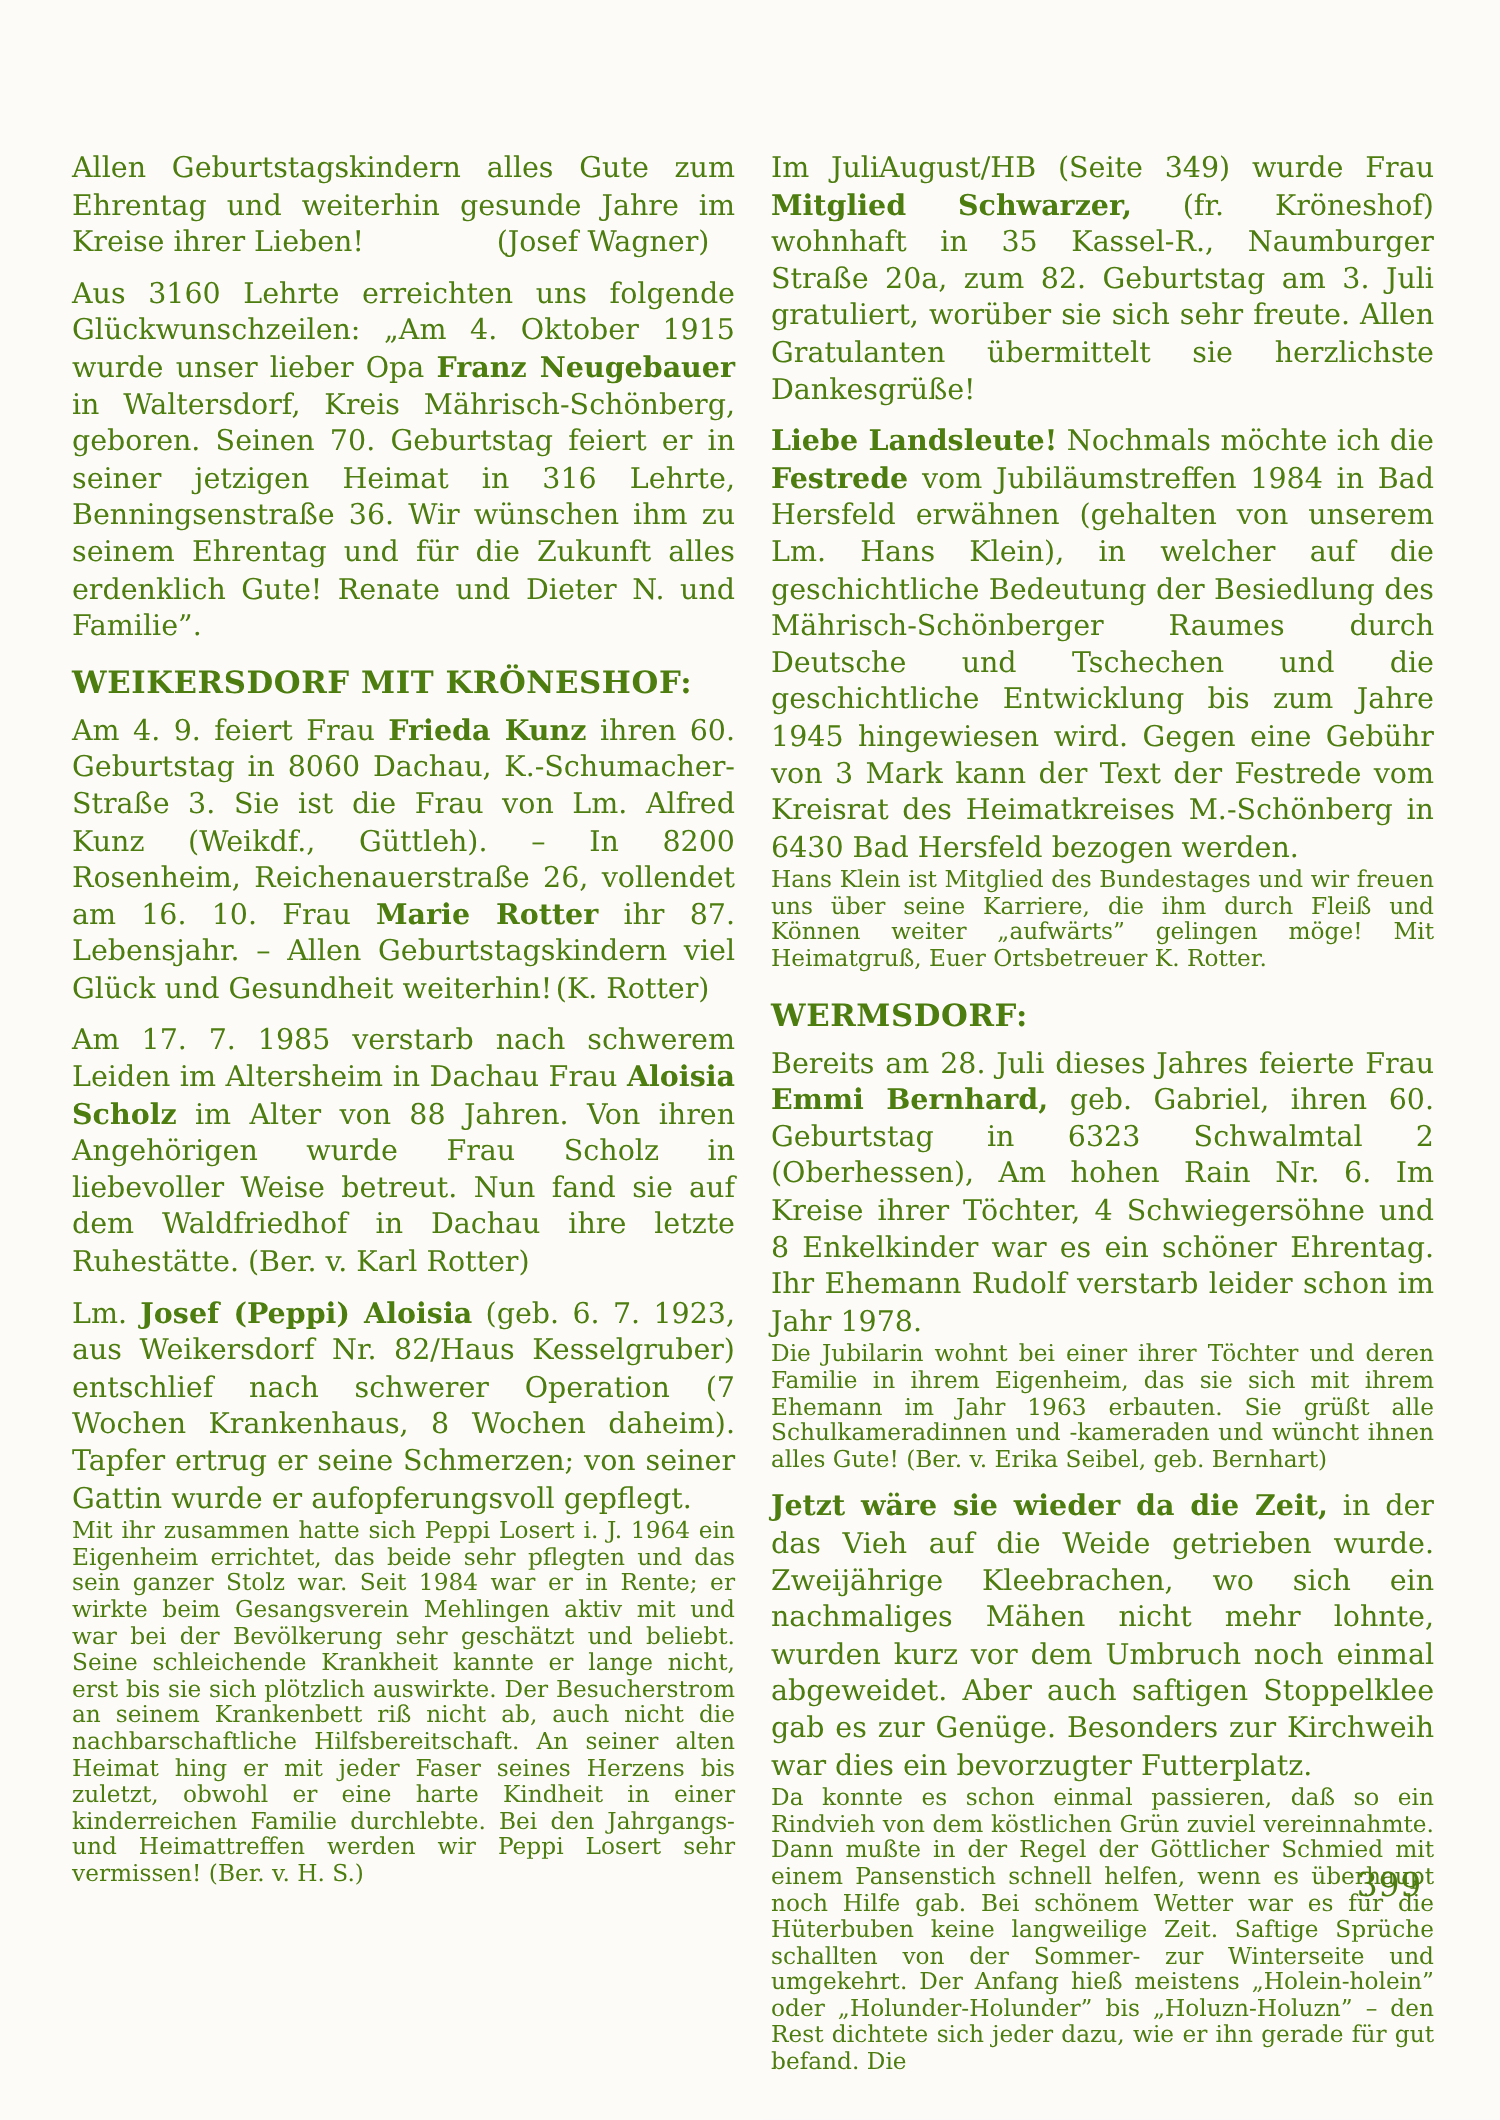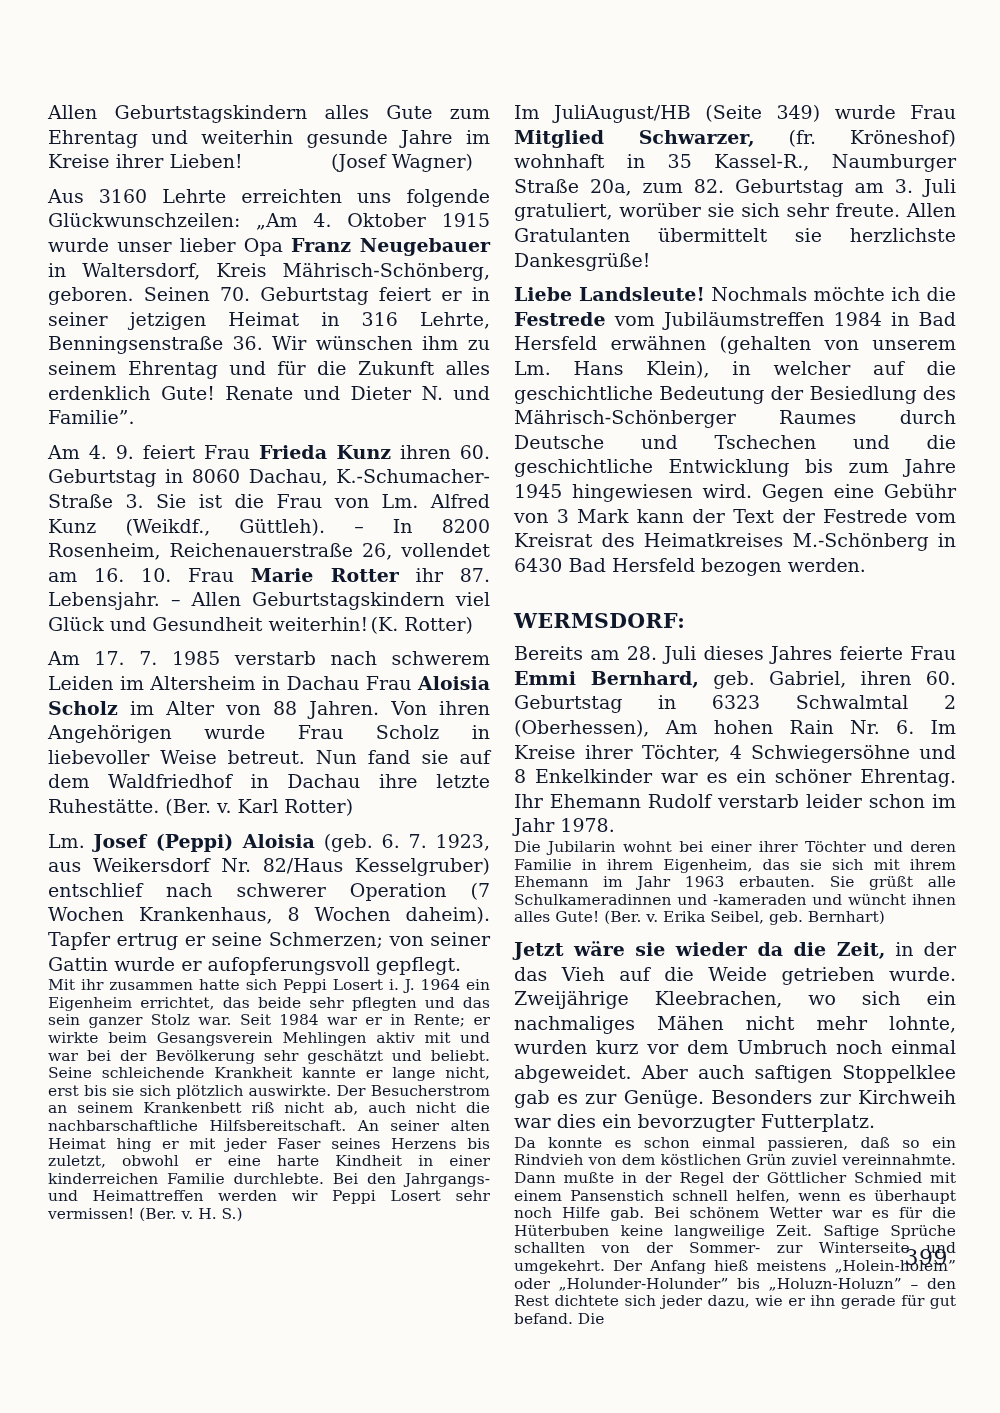--- a/index.html
+++ b/index.html
@@ -2,21 +2,21 @@
 <html lang="de"><head>
 <meta charset="utf-8">
 <style>
   html, body { margin: 0; padding: 0; background: #fbfaf7; }
   .page {
     position: relative;
     width: 1000px;
     height: 1413px;
     background: #fcfbf8;
     font-family: "DejaVu Serif", "Liberation Serif", serif;
-    color: #0f172a;
+    color: #4d7c0f;
     overflow: hidden;
   }
   .columns {
     display: flex;
     gap: 24px;
     padding: 100px 44px 0 48px;
     align-items: flex-start;
   }
   .column { width: 442px; }
   .column p { hyphens: auto; -webkit-hyphens: auto; }
@@ -34,46 +34,48 @@
     margin: 0 0 10px 0;
     position: relative;
   }
   p.tight { margin-top: -9px; }
   h2.heading {
     font-size: 20.5px;
     font-weight: bold;
     letter-spacing: 0.4px;
     margin: 13px 0 8px 0;
   }
-  h2.space-lg { margin-top: 32px; }
+  h2.space-lg { margin-top: 16px; }
   .sig { position: absolute; right: 17px; bottom: 0; }
   .pagenum {
     position: absolute;
     top: 1245px;
     right: 52px;
     font-size: 22px;
     letter-spacing: 0.5px;
   }
 </style>
 </head>
 <body>
 
 <div class="page">
   <div class="columns">
     <div class="column" id="col-left">
         <p class="body">Allen Geburtstagskindern alles Gute zum Ehrentag und weiterhin gesunde Jahre im Kreise ihrer Lieben!<span class="sig">(Josef Wagner)</span></p>
         <p class="body">Aus 3160 Lehrte erreichten uns folgende Glückwunschzeilen: „Am 4. Oktober 1915 wurde unser lieber Opa <b>Franz Neugebauer</b> in Waltersdorf, Kreis Mährisch-Schönberg, geboren. Seinen 70. Geburtstag feiert er in seiner jetzigen Heimat in 316 Lehrte, Benningsenstraße 36. Wir wünschen ihm zu seinem Ehrentag und für die Zukunft alles erdenklich Gute! Renate und Dieter N. und Familie”.</p>
+        <h2 class="heading">WEIKERSDORF MIT KRÖNESHOF:</h2>
         <p class="body">Am 4. 9. feiert Frau <b>Frieda Kunz</b> ihren 60. Geburtstag in 8060 Dachau, K.-Schumacher-Straße 3. Sie ist die Frau von Lm. Alfred Kunz (Weikdf., Güttleh). – In 8200 Rosenheim, Reichenauerstraße 26, vollendet am 16. 10. Frau <b>Marie Rotter</b> ihr 87. Lebensjahr. – Allen Geburtstagskindern viel Glück und Gesundheit weiterhin!<span class="sig">(K. Rotter)</span></p>
         <p class="body">Am 17. 7. 1985 verstarb nach schwerem Leiden im Altersheim in Dachau Frau <b>Aloisia Scholz</b> im Alter von 88 Jahren. Von ihren Angehörigen wurde Frau Scholz in liebevoller Weise betreut. Nun fand sie auf dem Waldfriedhof in Dachau ihre letzte Ruhestätte. (Ber. v. Karl Rotter)</p>
         <p class="body">Lm. <b>Josef (Peppi) Aloisia</b> (geb. 6. 7. 1923, aus Weikersdorf Nr. 82/Haus Kesselgruber) entschlief nach schwerer Operation (7 Wochen Krankenhaus, 8 Wochen daheim). Tapfer ertrug er seine Schmerzen; von seiner Gattin wurde er aufopferungsvoll gepflegt.</p>
         <p class="small tight">Mit ihr zusammen hatte sich Peppi Losert i. J. 1964 ein Eigenheim errichtet, das beide sehr pflegten und das sein ganzer Stolz war. Seit 1984 war er in Rente; er wirkte beim Gesangsverein Mehlingen aktiv mit und war bei der Bevölkerung sehr geschätzt und beliebt. Seine schleichende Krankheit kannte er lange nicht, erst bis sie sich plötzlich auswirkte. Der Besucherstrom an seinem Krankenbett riß nicht ab, auch nicht die nachbarschaftliche Hilfsbereitschaft. An seiner alten Heimat hing er mit jeder Faser seines Herzens bis zuletzt, obwohl er eine harte Kindheit in einer kinderreichen Familie durchlebte. Bei den Jahrgangs- und Heimattreffen werden wir Peppi Losert sehr vermissen! (Ber. v. H. S.)</p>
       </div>
     <div class="column" id="col-right">
         <p class="body">Im JuliAugust/HB (Seite 349) wurde Frau <b>Mitglied Schwarzer,</b> (fr. Kröneshof) wohnhaft in 35 Kassel-R., Naumburger Straße 20a, zum 82. Geburtstag am 3. Juli gratuliert, worüber sie sich sehr freute. Allen Gratulanten übermittelt sie herzlichste Dankesgrüße!</p>
         <p class="body"><b>Liebe Landsleute!</b> Nochmals möchte ich die <b>Festrede</b> vom Jubiläumstreffen 1984 in Bad Hersfeld erwähnen (gehalten von unserem Lm. Hans Klein), in welcher auf die geschichtliche Bedeutung der Besiedlung des Mährisch-Schönberger Raumes durch Deutsche und Tschechen und die geschichtliche Entwicklung bis zum Jahre 1945 hingewiesen wird. Gegen eine Gebühr von 3 Mark kann der Text der Festrede vom Kreisrat des Heimatkreises M.-Schönberg in 6430 Bad Hersfeld bezogen werden.</p>
+        <p class="small tight">Hans Klein ist Mitglied des Bundestages und wir freuen uns über seine Karriere, die ihm durch Fleiß und Können weiter „aufwärts” gelingen möge! Mit Heimatgruß, Euer Ortsbetreuer K. Rotter.</p>
         <h2 class="heading space-lg">WERMSDORF:</h2>
         <p class="body">Bereits am 28. Juli dieses Jahres feierte Frau <b>Emmi Bernhard,</b> geb. Gabriel, ihren 60. Geburtstag in 6323 Schwalmtal 2 (Oberhessen), Am hohen Rain Nr. 6. Im Kreise ihrer Töchter, 4 Schwiegersöhne und 8 Enkelkinder war es ein schöner Ehrentag. Ihr Ehemann Rudolf verstarb leider schon im Jahr 1978.</p>
         <p class="small tight">Die Jubilarin wohnt bei einer ihrer Töchter und deren Familie in ihrem Eigenheim, das sie sich mit ihrem Ehemann im Jahr 1963 erbauten. Sie grüßt alle Schulkameradinnen und -kameraden und wüncht ihnen alles Gute! (Ber. v. Erika Seibel, geb. Bernhart)</p>
         <p class="body"><b>Jetzt wäre sie wieder da die Zeit,</b> in der das Vieh auf die Weide getrieben wurde. Zweijährige Kleebrachen, wo sich ein nachmaliges Mähen nicht mehr lohnte, wurden kurz vor dem Umbruch noch einmal abgeweidet. Aber auch saftigen Stoppelklee gab es zur Genüge. Besonders zur Kirchweih war dies ein bevorzugter Futterplatz.</p>
         <p class="small tight">Da konnte es schon einmal passieren, daß so ein Rindvieh von dem köstlichen Grün zuviel vereinnahmte. Dann mußte in der Regel der Göttlicher Schmied mit einem Pansenstich schnell helfen, wenn es überhaupt noch Hilfe gab. Bei schönem Wetter war es für die Hüterbuben keine langweilige Zeit. Saftige Sprüche schallten von der Sommer- zur Winterseite und umgekehrt. Der Anfang hieß meistens „Holein-holein” oder „Holunder-Holunder” bis „Holuzn-Holuzn” – den Rest dichtete sich jeder dazu, wie er ihn gerade für gut befand. Die</p>
       </div>
   </div>
   <div class="pagenum">399</div>
 </div>
 

